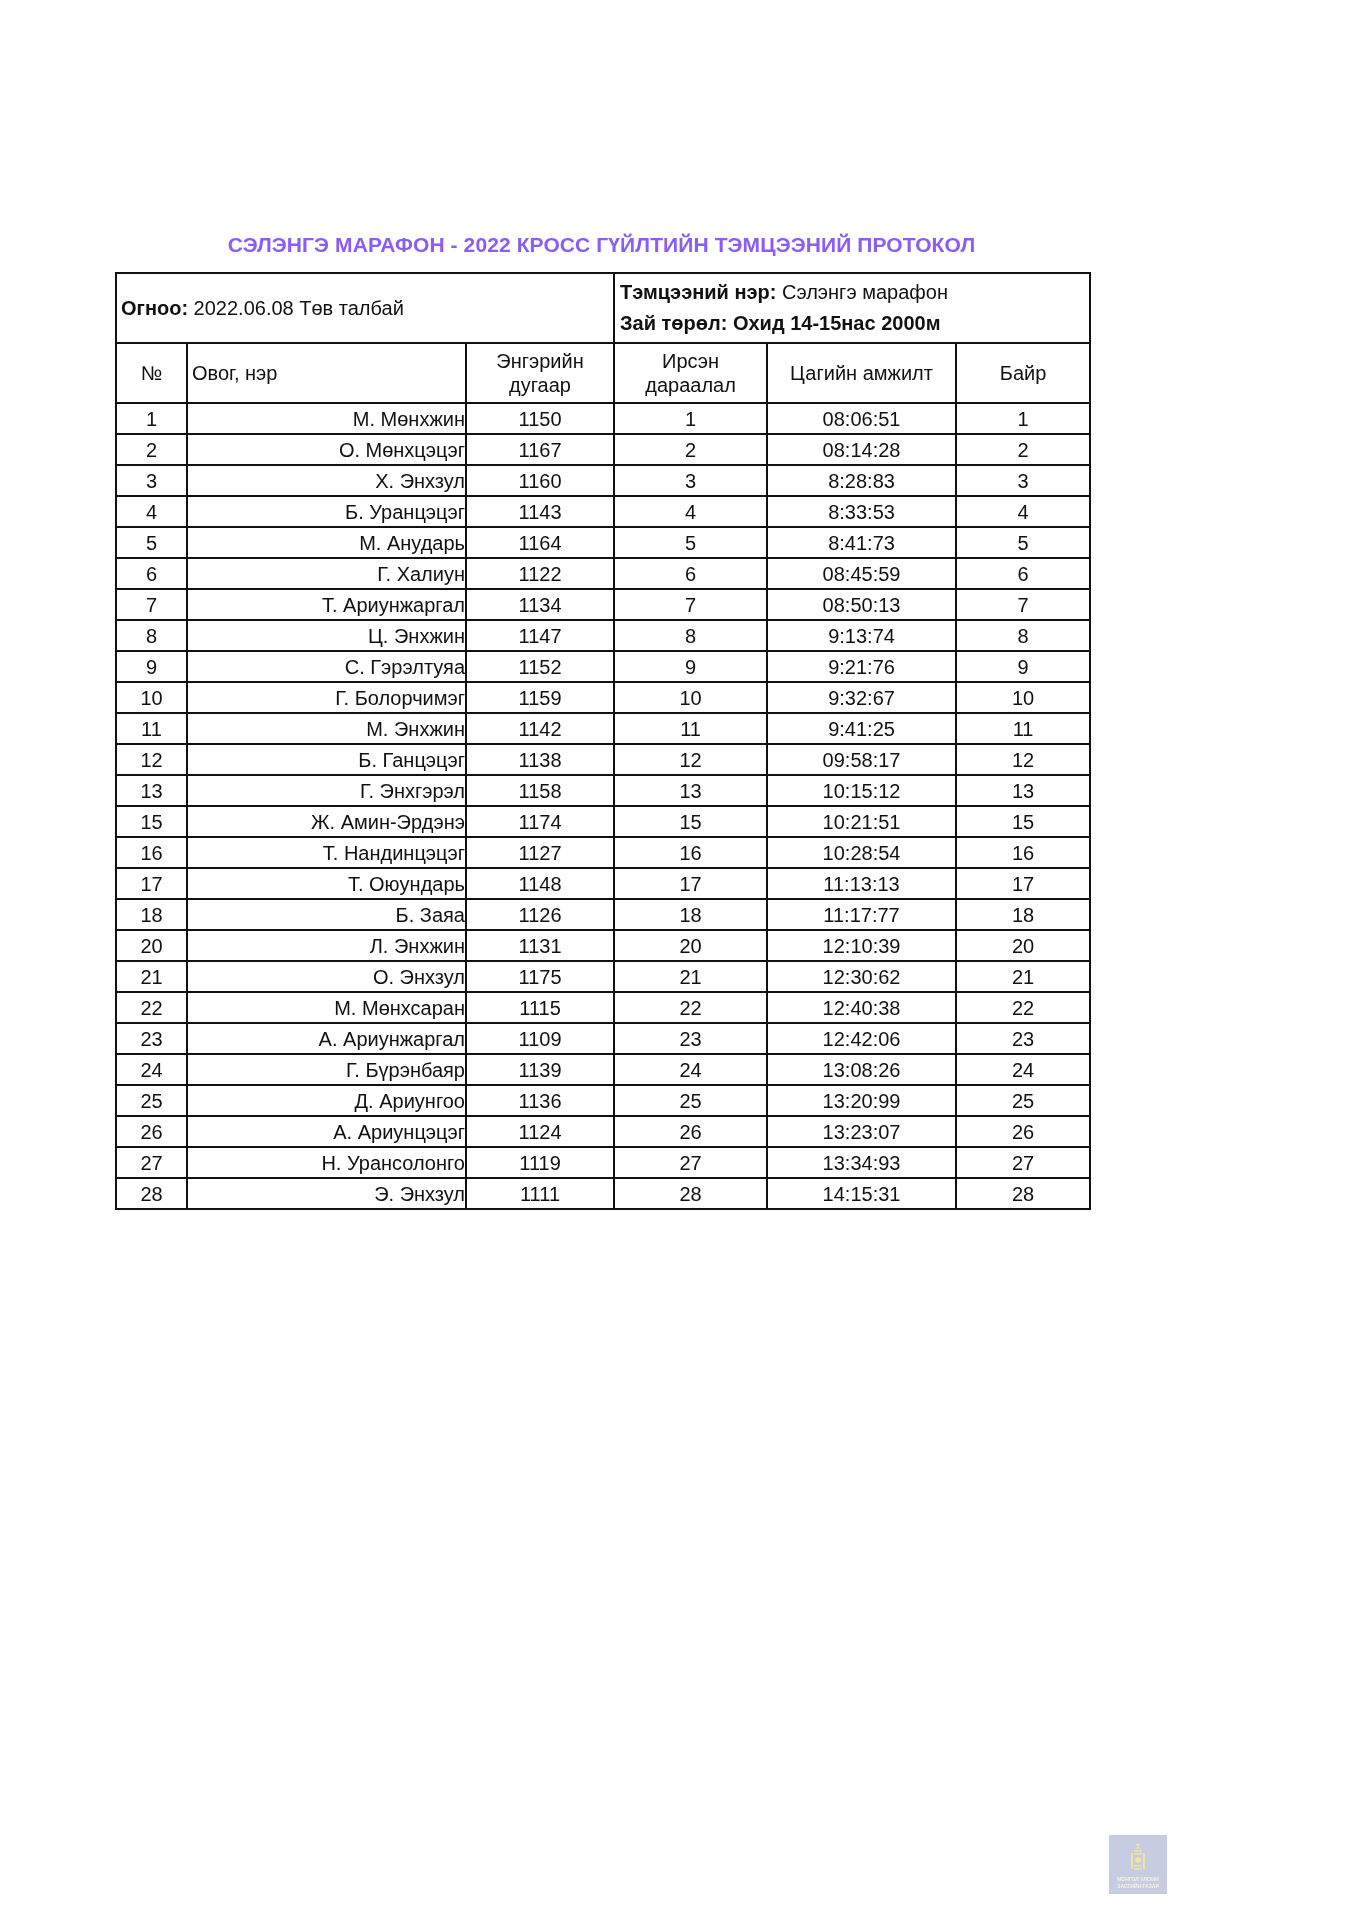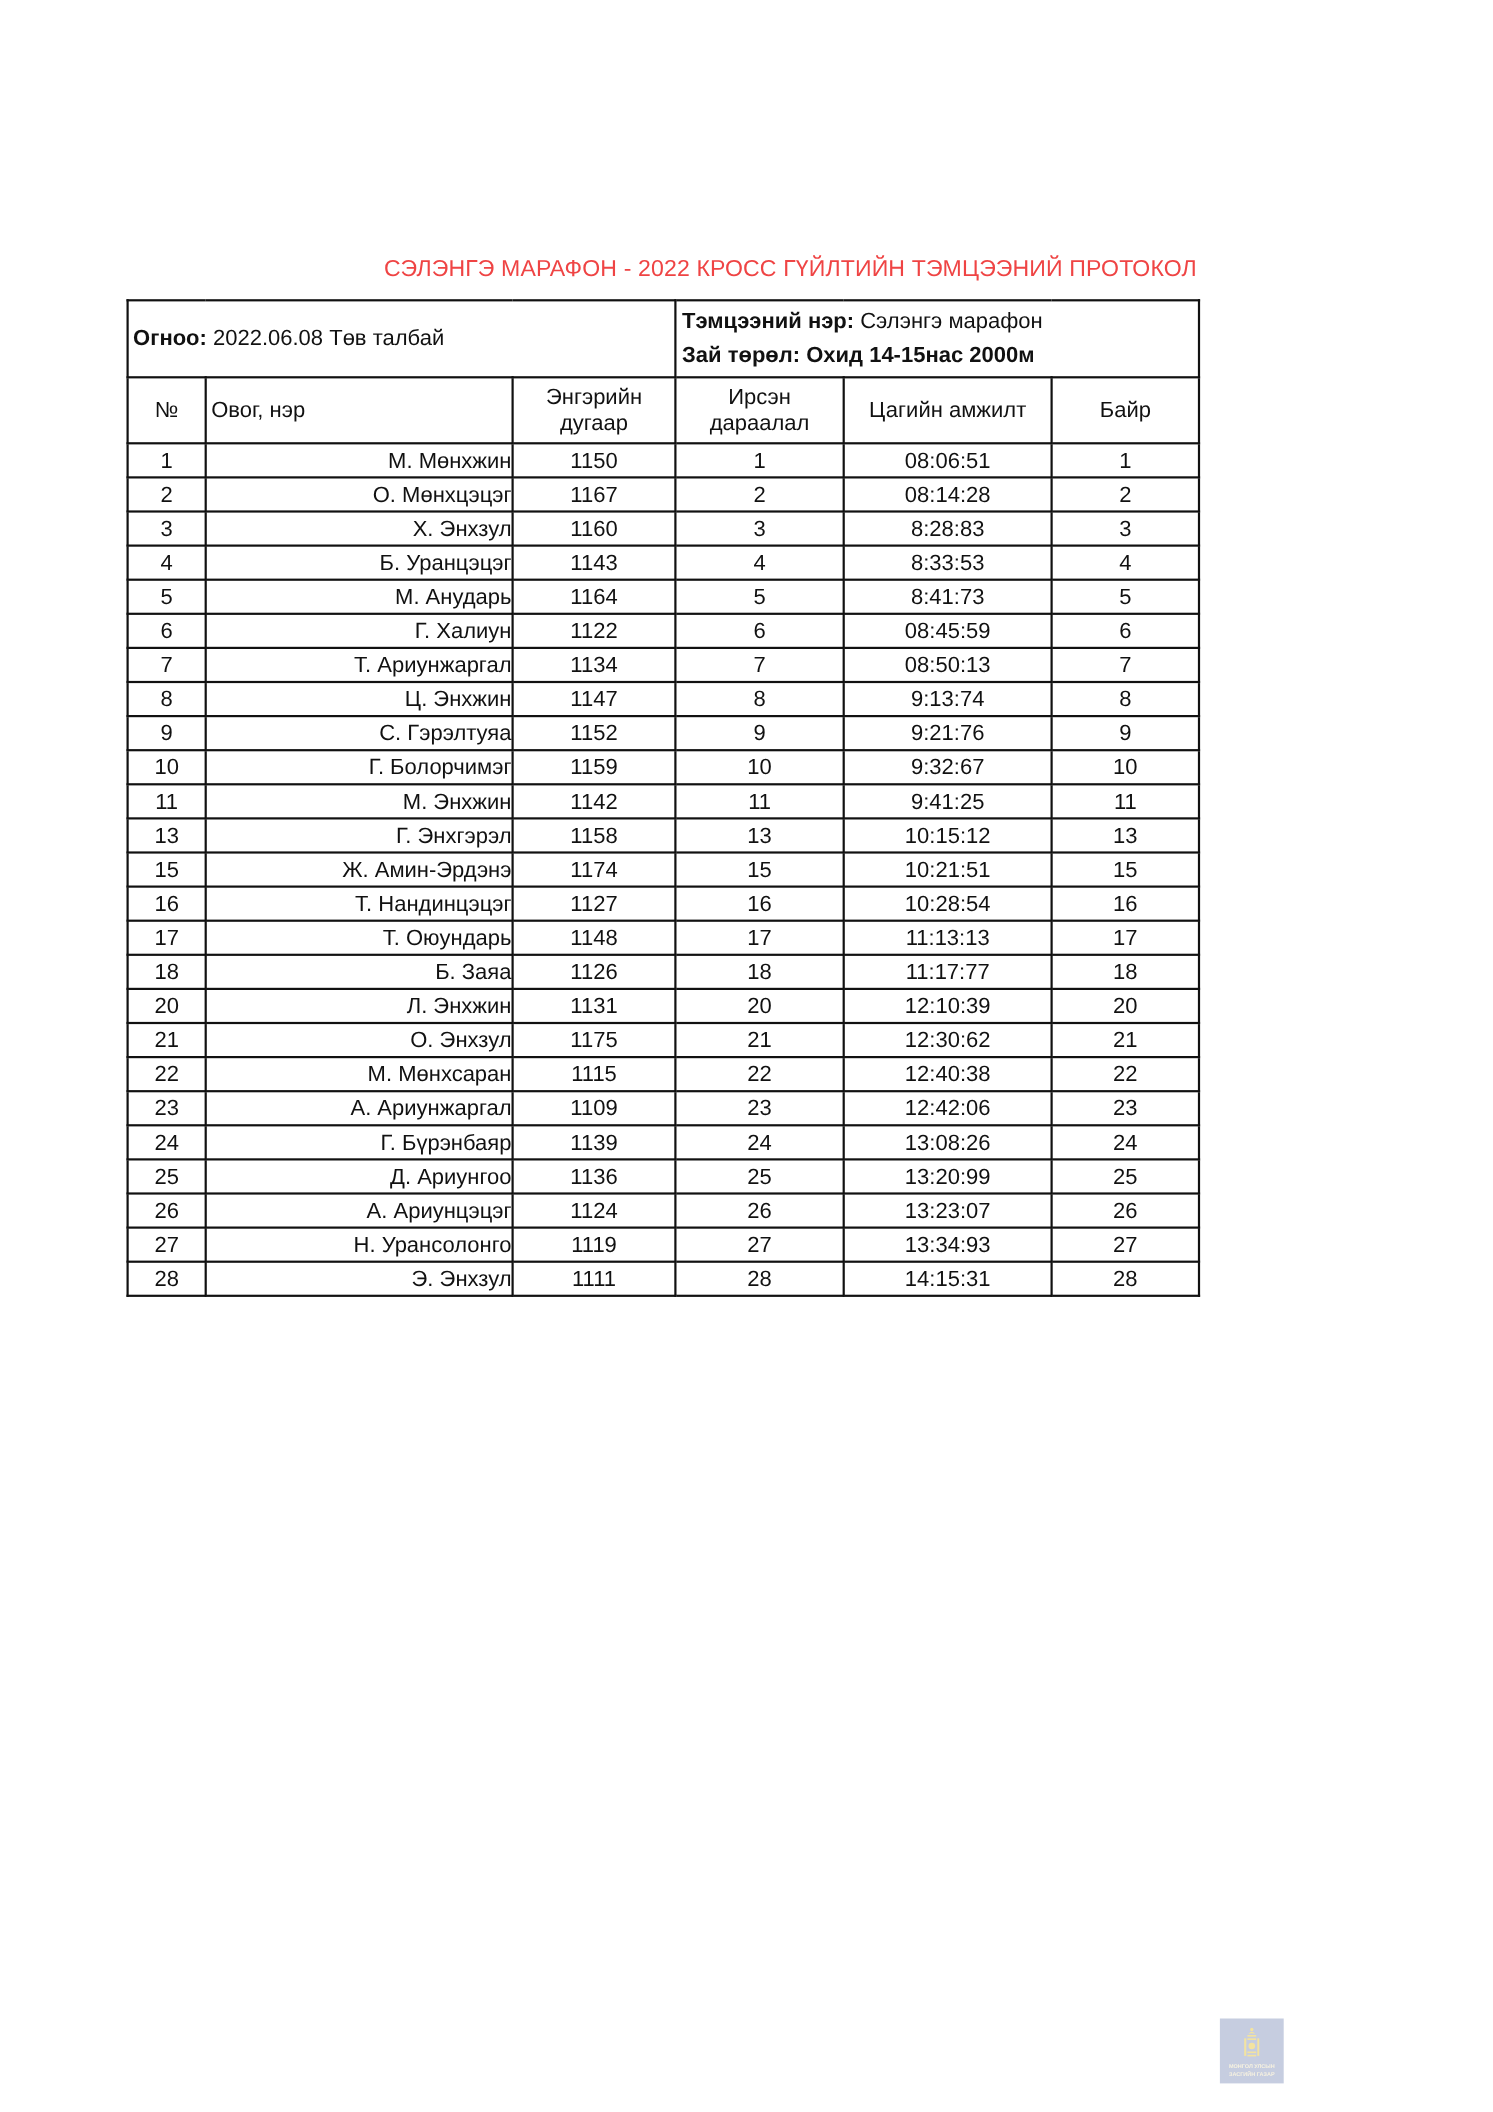--- a/index.html
+++ b/index.html
@@ -1,19 +1,19 @@
 <!DOCTYPE html>
 <html><head>
 <meta charset="utf-8">
 <style>
   html, body { margin: 0; padding: 0; background: #ffffff; }
   body { width: 1357px; height: 1920px; position: relative; overflow: hidden;
          font-family: "Liberation Sans", sans-serif; color: #111; }
   .title { position: absolute; left: 115px; width: 973px; top: 233px;
-           text-align: right; font-weight: normal; font-size: 21px; color: #ef4444;
+           text-align: center; font-weight: bold; font-size: 21px; color: #8b5cf6;
            letter-spacing: 0.1px; }
   table.protocol { position: absolute; left: 115px; top: 272px; width: 974px;
                    border-collapse: collapse; table-layout: fixed; border-radius: 28px; }
   table.protocol td, table.protocol th { border: 2.5px solid #111; padding: 0;
                    font-size: 20px; font-weight: normal; line-height: 1.2; }
   .info-left { height: 68px; text-align: left; padding-left: 4px !important; vertical-align: middle; }
   .info-right { height: 68px; text-align: left; padding-left: 5px !important; vertical-align: middle; }
   .info-right .line { display: block; line-height: 31px; }
   b.lbl { font-weight: bold; }
   th.hdr { height: 58px; text-align: center; vertical-align: middle; }
@@ -140,20 +140,28 @@
       </tr>
       <tr>
         <td>11</td>
         <td class="name">М. Энхжин</td>
         <td>1142</td>
         <td>11</td>
         <td>9:41:25</td>
         <td>11</td>
       </tr>
       <tr>
+        <td>12</td>
+        <td class="name">Б. Ганцэцэг</td>
+        <td>1138</td>
+        <td>12</td>
+        <td>09:58:17</td>
+        <td>12</td>
+      </tr>
+      <tr>
         <td>13</td>
         <td class="name">Г. Энхгэрэл</td>
         <td>1158</td>
         <td>13</td>
         <td>10:15:12</td>
         <td>13</td>
       </tr>
       <tr>
         <td>15</td>
         <td class="name">Ж. Амин-Эрдэнэ</td>

